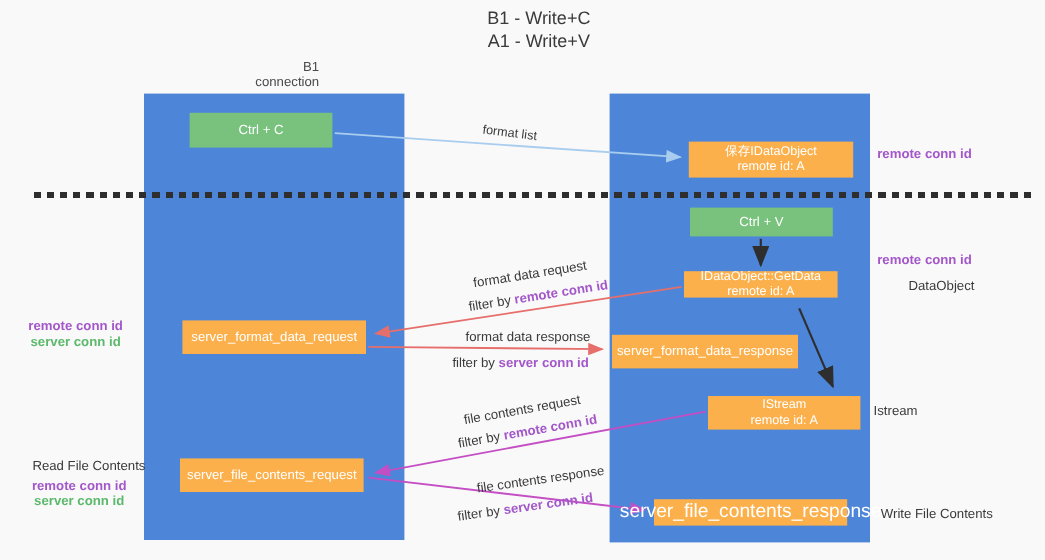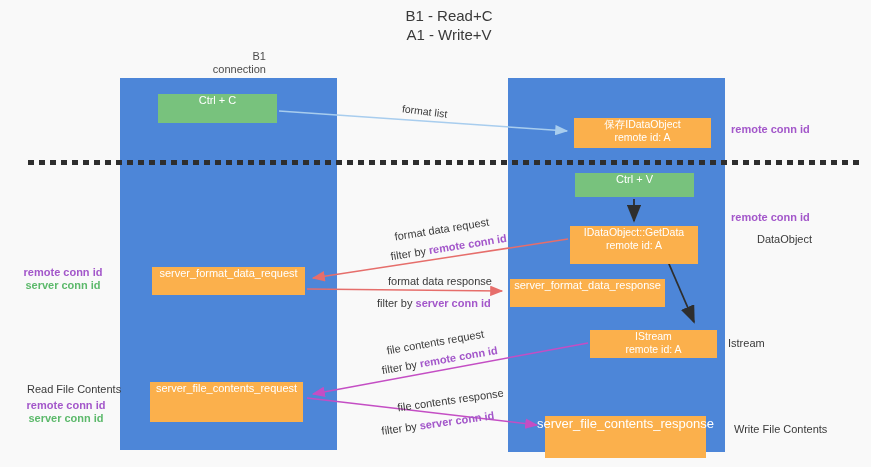--- a/index.html
+++ b/index.html
@@ -34,21 +34,21 @@
   .dashed{
     position:absolute;left:28px;top:160px;width:834px;height:5px;z-index:4;
     background:repeating-linear-gradient(90deg,
       var(--arrow-black,#2e2e2e) 0 6px, transparent 6px 11px);
   }
 
   svg.arrows{position:absolute;left:0;top:0;z-index:3;pointer-events:none;}
 
   .box{
     position:absolute;z-index:5;display:flex;flex-direction:column;
-    align-items:center;justify-content:flex-start;
+    align-items:center;justify-content:center;
     color:#fff;text-align:center;white-space:nowrap;
   }
   .gbox{background:var(--box-green,#78c27d);font-size:11px;}
   .obox{background:var(--box-orange,#fbb04c);font-size:11px;}
   .obox.two{font-size:10.5px;line-height:13px;}
 
   .lbl{position:absolute;z-index:6;font-size:11px;white-space:nowrap;}
   .purple{color:var(--label-purple,#a357ca);font-weight:bold;}
   .green{color:var(--label-green,#5cb96b);font-weight:bold;}
   .dark{color:#3a3a3a;}
@@ -58,21 +58,21 @@
   .r-m10{transform:rotate(-10deg);transform-origin:center;}
   .r-m8{transform:rotate(-8deg);transform-origin:center;}
   .r-p7{transform:rotate(7deg);transform-origin:center;}
 </style>
 </head>
 <body>
 
 <div class="stage">
 
   <div class="title">
-    <div>B1 - Read+C</div>
+    <div>B1 - Write+C</div>
     <div>A1 - Write+V</div>
   </div>
 
   <div class="colhead left">
     <div>B1</div>
     <div>connection</div>
   </div>
   <div class="colhead right">
     <div>A1</div>
     <div>remote</div>
@@ -113,43 +113,43 @@
 
   <div class="box obox two" style="left:574px;top:118px;width:137px;height:30px;">
     <div>保存IDataObject</div>
     <div>remote id: A</div>
   </div>
 
   <div class="box gbox" style="left:575px;top:173px;width:119px;height:24px;">
     <span>Ctrl + V</span>
   </div>
 
-  <div class="box obox two" style="left:570px;top:226px;width:128px;height:38px;">
+  <div class="box obox two" style="left:570px;top:226px;width:128px;height:22px;">
     <div>IDataObject::GetData</div>
     <div>remote id: A</div>
   </div>
 
   <div class="box obox" style="left:510px;top:279px;width:155px;height:28px;">
     <span>server_format_data_response</span>
   </div>
 
   <div class="box obox" style="left:152px;top:267px;width:153px;height:28px;">
     <span>server_format_data_request</span>
   </div>
 
   <div class="box obox two" style="left:590px;top:330px;width:127px;height:28px;">
     <div>IStream</div>
     <div>remote id: A</div>
   </div>
 
-  <div class="box obox" style="left:150px;top:382px;width:153px;height:40px;">
+  <div class="box obox" style="left:150px;top:382px;width:153px;height:28px;">
     <span>server_file_contents_request</span>
   </div>
 
-  <div class="box obox" style="left:545px;top:416px;width:161px;height:42px;font-size:13px;">
+  <div class="box obox" style="left:545px;top:416px;width:161px;height:22px;font-size:16px;">
     <span>server_file_contents_response</span>
   </div>
 
   <div class="lbl purple" style="left:731px;top:123px;">remote conn id</div>
   <div class="lbl purple" style="left:731px;top:211px;">remote conn id</div>
   <div class="lbl dark" style="left:731px;top:233px;padding-left:26px;">DataObject</div>
   <div class="lbl dark" style="left:728px;top:337px;">Istream</div>
   <div class="lbl dark" style="left:734px;top:423px;">Write File Contents</div>
 
   <div class="lbl ctr" style="left:16px;top:266px;width:94px;">

